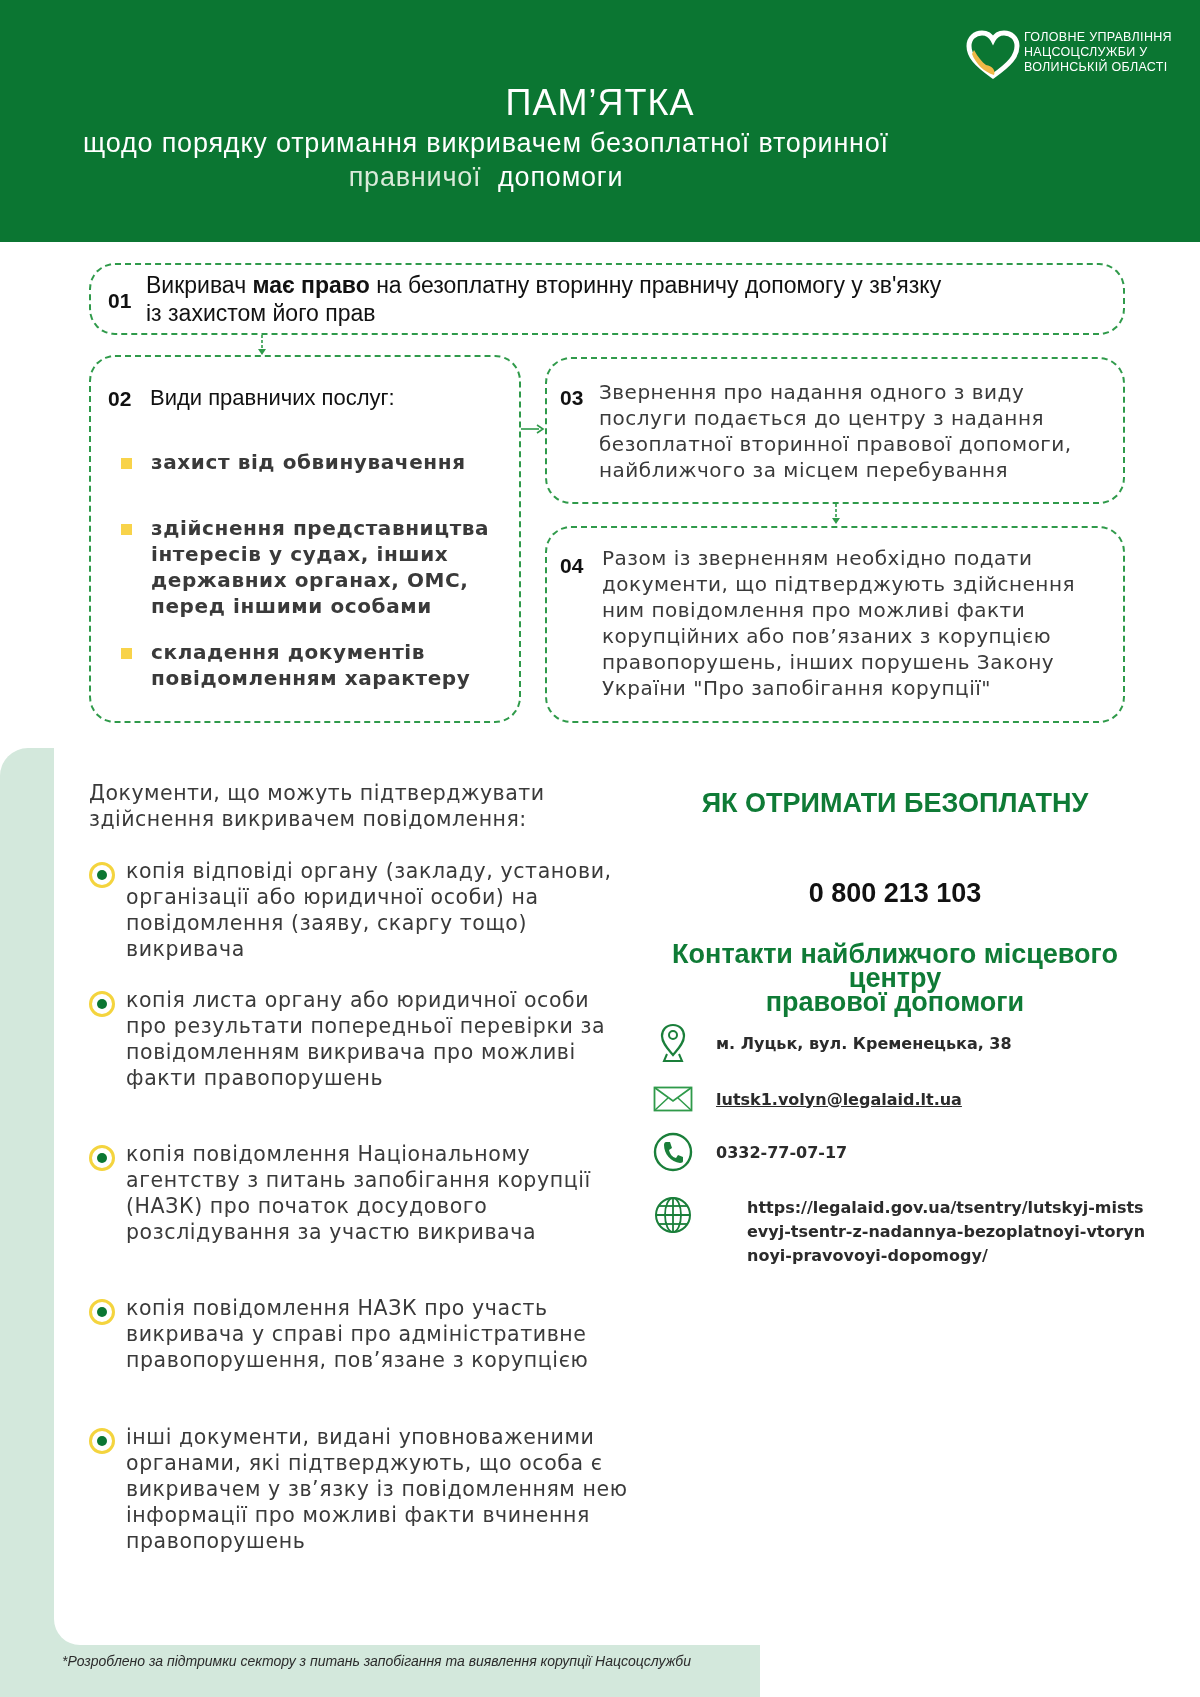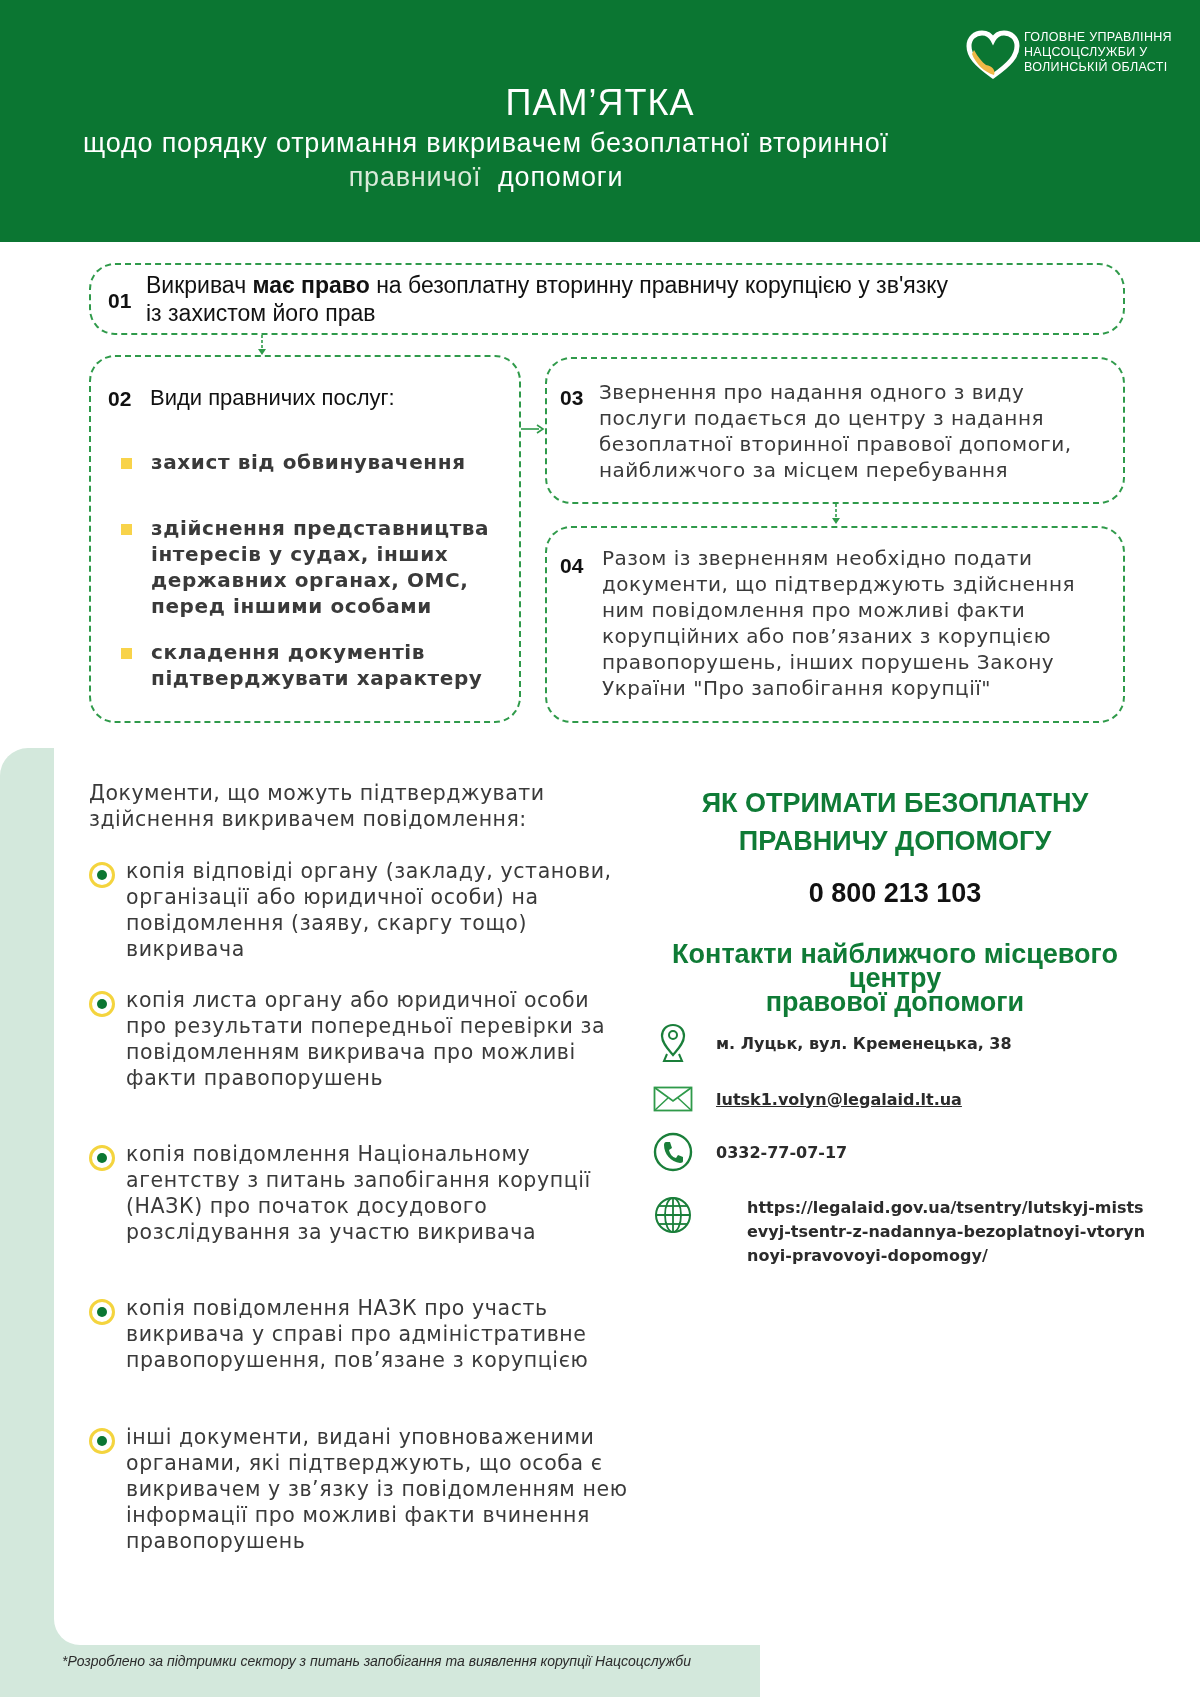--- a/index.html
+++ b/index.html
@@ -92,21 +92,21 @@
     <span class="dim">правничої</span>&nbsp;
     <span>допомоги</span>
   </div>
 </div>
 
 <div class="box box01">
   <span class="num">01</span>
   <div class="txt">
     <span>Викривач</span>
     <b>має право</b>
-    <span>на безоплатну вторинну правничу корупцією у зв'язку</span><br>
+    <span>на безоплатну вторинну правничу допомогу у зв'язку</span><br>
     <span>із захистом його прав</span>
   </div>
 </div>
 
 <svg class="arrow" style="left:256px;top:335px;width:12px;height:22px;" viewBox="0 0 12 22">
   <line x1="6" y1="0" x2="6" y2="16" stroke="#2f9a4a" stroke-width="1.6" stroke-dasharray="3,2"></line>
   <path d="M2 14 L6 20 L10 14 Z" fill="#2f9a4a"></path>
 </svg>
 
 <div class="box box02">
@@ -115,21 +115,21 @@
   <div class="svc s1">
     <span class="sq"></span>
     <span class="t">захист від обвинувачення</span>
   </div>
   <div class="svc s2">
     <span class="sq"></span>
     <span class="t">здійснення представництва інтересів у судах, інших державних органах, ОМС, перед іншими особами</span>
   </div>
   <div class="svc s3">
     <span class="sq"></span>
-    <span class="t">складення документів підтверджувати характеру</span>
+    <span class="t">складення документів повідомленням характеру</span>
   </div>
 </div>
 
 <svg class="arrow" style="left:521px;top:423px;width:24px;height:12px;" viewBox="0 0 24 12">
   <line x1="0" y1="6" x2="18" y2="6" stroke="#2f9a4a" stroke-width="1.6"></line>
   <path d="M16 2 L22 6 L16 10" fill="none" stroke="#2f9a4a" stroke-width="1.6"></path>
 </svg>
 
 <div class="box box03">
   <span class="num">03</span>
@@ -166,21 +166,20 @@
   <span class="dot"></span>
   <span class="t">копія повідомлення НАЗК про участь викривача у справі про адміністративне правопорушення, пов’язане з корупцією</span>
 </div>
 <div class="doc d5">
   <span class="dot"></span>
   <span class="t">інші документи, видані уповноваженими органами, які підтверджують, що особа є викривачем у зв’язку із повідомленням нею інформації про можливі факти вчинення правопорушень</span>
 </div>
 
 <div class="how">
   <div>ЯК ОТРИМАТИ БЕЗОПЛАТНУ</div>
-  <div>ПРАВНИЧУ ДОПОМОГУ</div>
 </div>
 <div class="hotline">0 800 213 103</div>
 <div class="contacts-head">
   <div>Контакти найближчого місцевого центру</div>
   <div>правової допомоги</div>
 </div>
 
 <div class="contact c1">
   <span class="ic">
     <svg width="30" height="42" viewBox="0 0 30 42">

